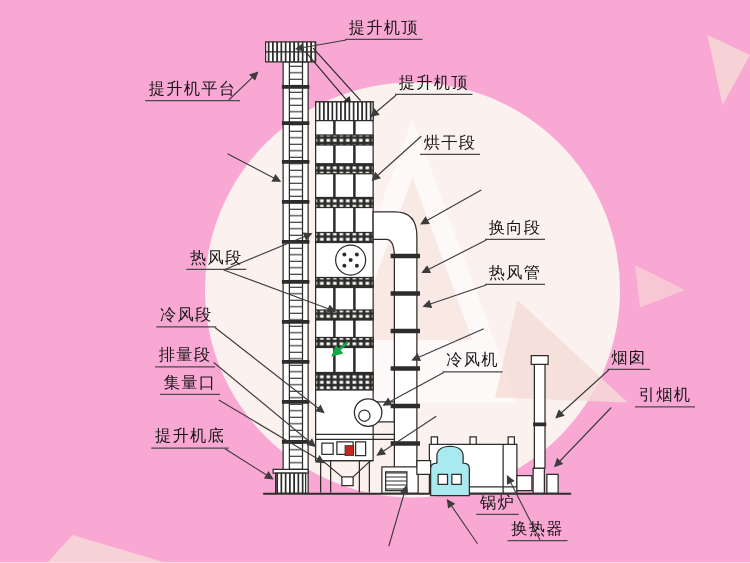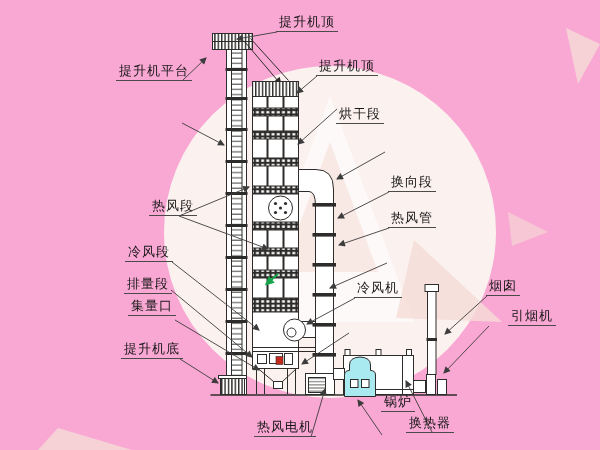--- a/index.html
+++ b/index.html
@@ -202,17 +202,16 @@
 <div class="lbl" style="left:388px;top:174px">换向段</div>
 <div class="lbl" style="left:149px;top:198px">热风段</div>
 <div class="lbl" style="left:388px;top:210px">热风管</div>
 <div class="lbl" style="left:125px;top:244px">冷风段</div>
 <div class="lbl" style="left:124px;top:276px">排量段</div>
 <div class="lbl" style="left:354px;top:280px">冷风机</div>
 <div class="lbl" style="left:486px;top:278px">烟囱</div>
 <div class="lbl" style="left:128px;top:298px">集量口</div>
 <div class="lbl" style="left:508px;top:308px">引烟机</div>
 <div class="lbl" style="left:121px;top:341px">提升机底</div>
-<div class="lbl" style="left:254px;top:419px">热风电机</div>
 <div class="lbl" style="left:381px;top:394px">锅炉</div>
 <div class="lbl" style="left:406px;top:415px">换热器</div>
 
 </div>
 
 </body></html>

